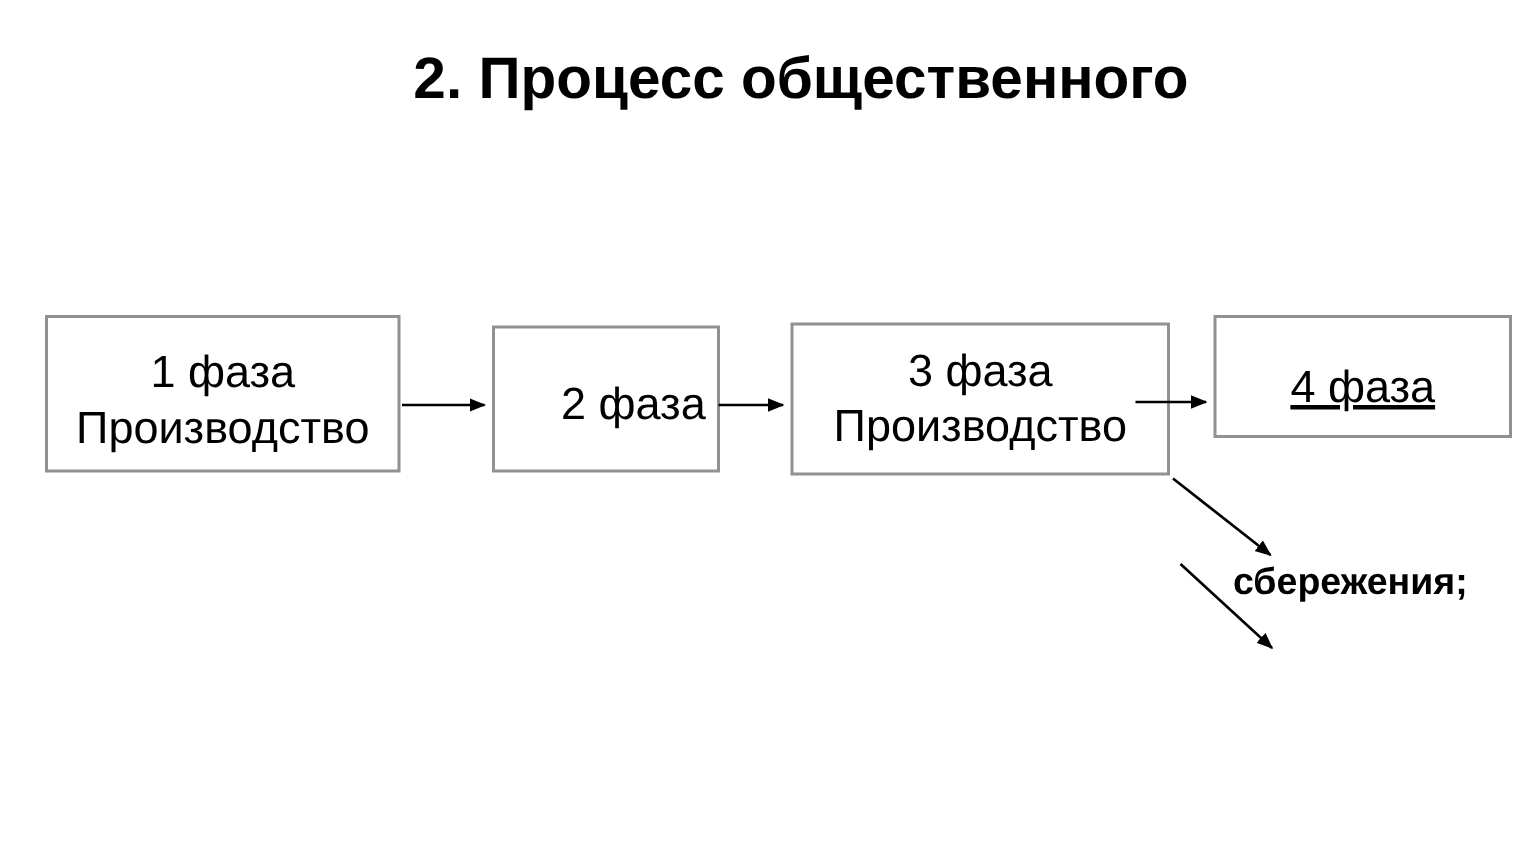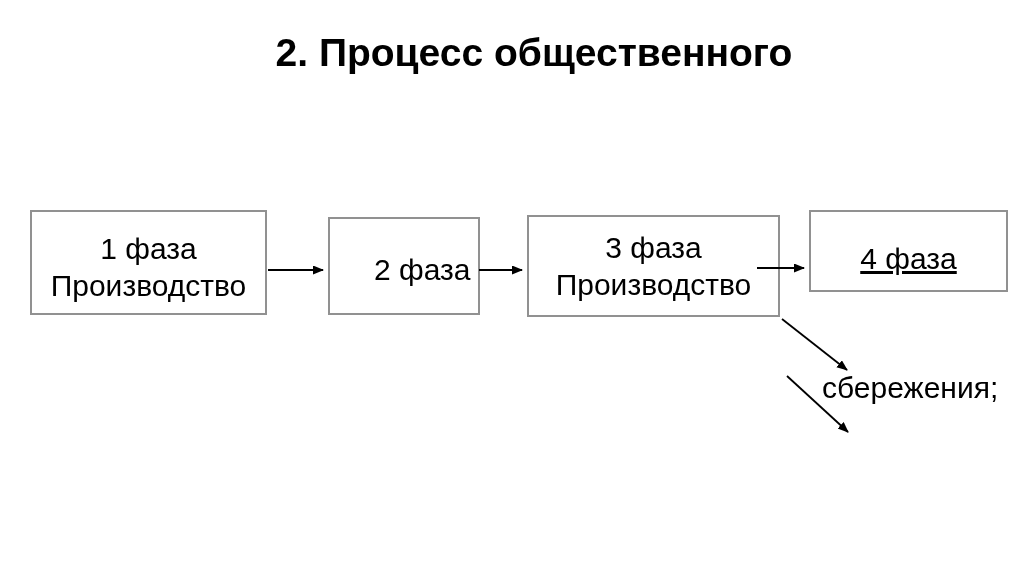--- a/index.html
+++ b/index.html
@@ -51,23 +51,24 @@
   #box-phase-4 { left: 809px; top: 210px; width: 199px; height: 82px; padding-top: 14px; text-decoration: underline; }
   .arrows-layer {
     position: absolute;
     left: 0; top: 0;
     width: 1024px;
     height: 574px;
     pointer-events: none;
   }
   .outcome-label {
     position: absolute;
-    font-size: 30px;
+    font-size: 25px;
     line-height: 34px;
     white-space: nowrap;
+    font-weight: bold;
   }
   #label-savings     { left: 822px; top: 371px; }
   #label-investments { left: 838px; top: 444px; }
 </style>
 </head>
 <body>
 
 <div class="slide">
 
   <div class="slide-title">

